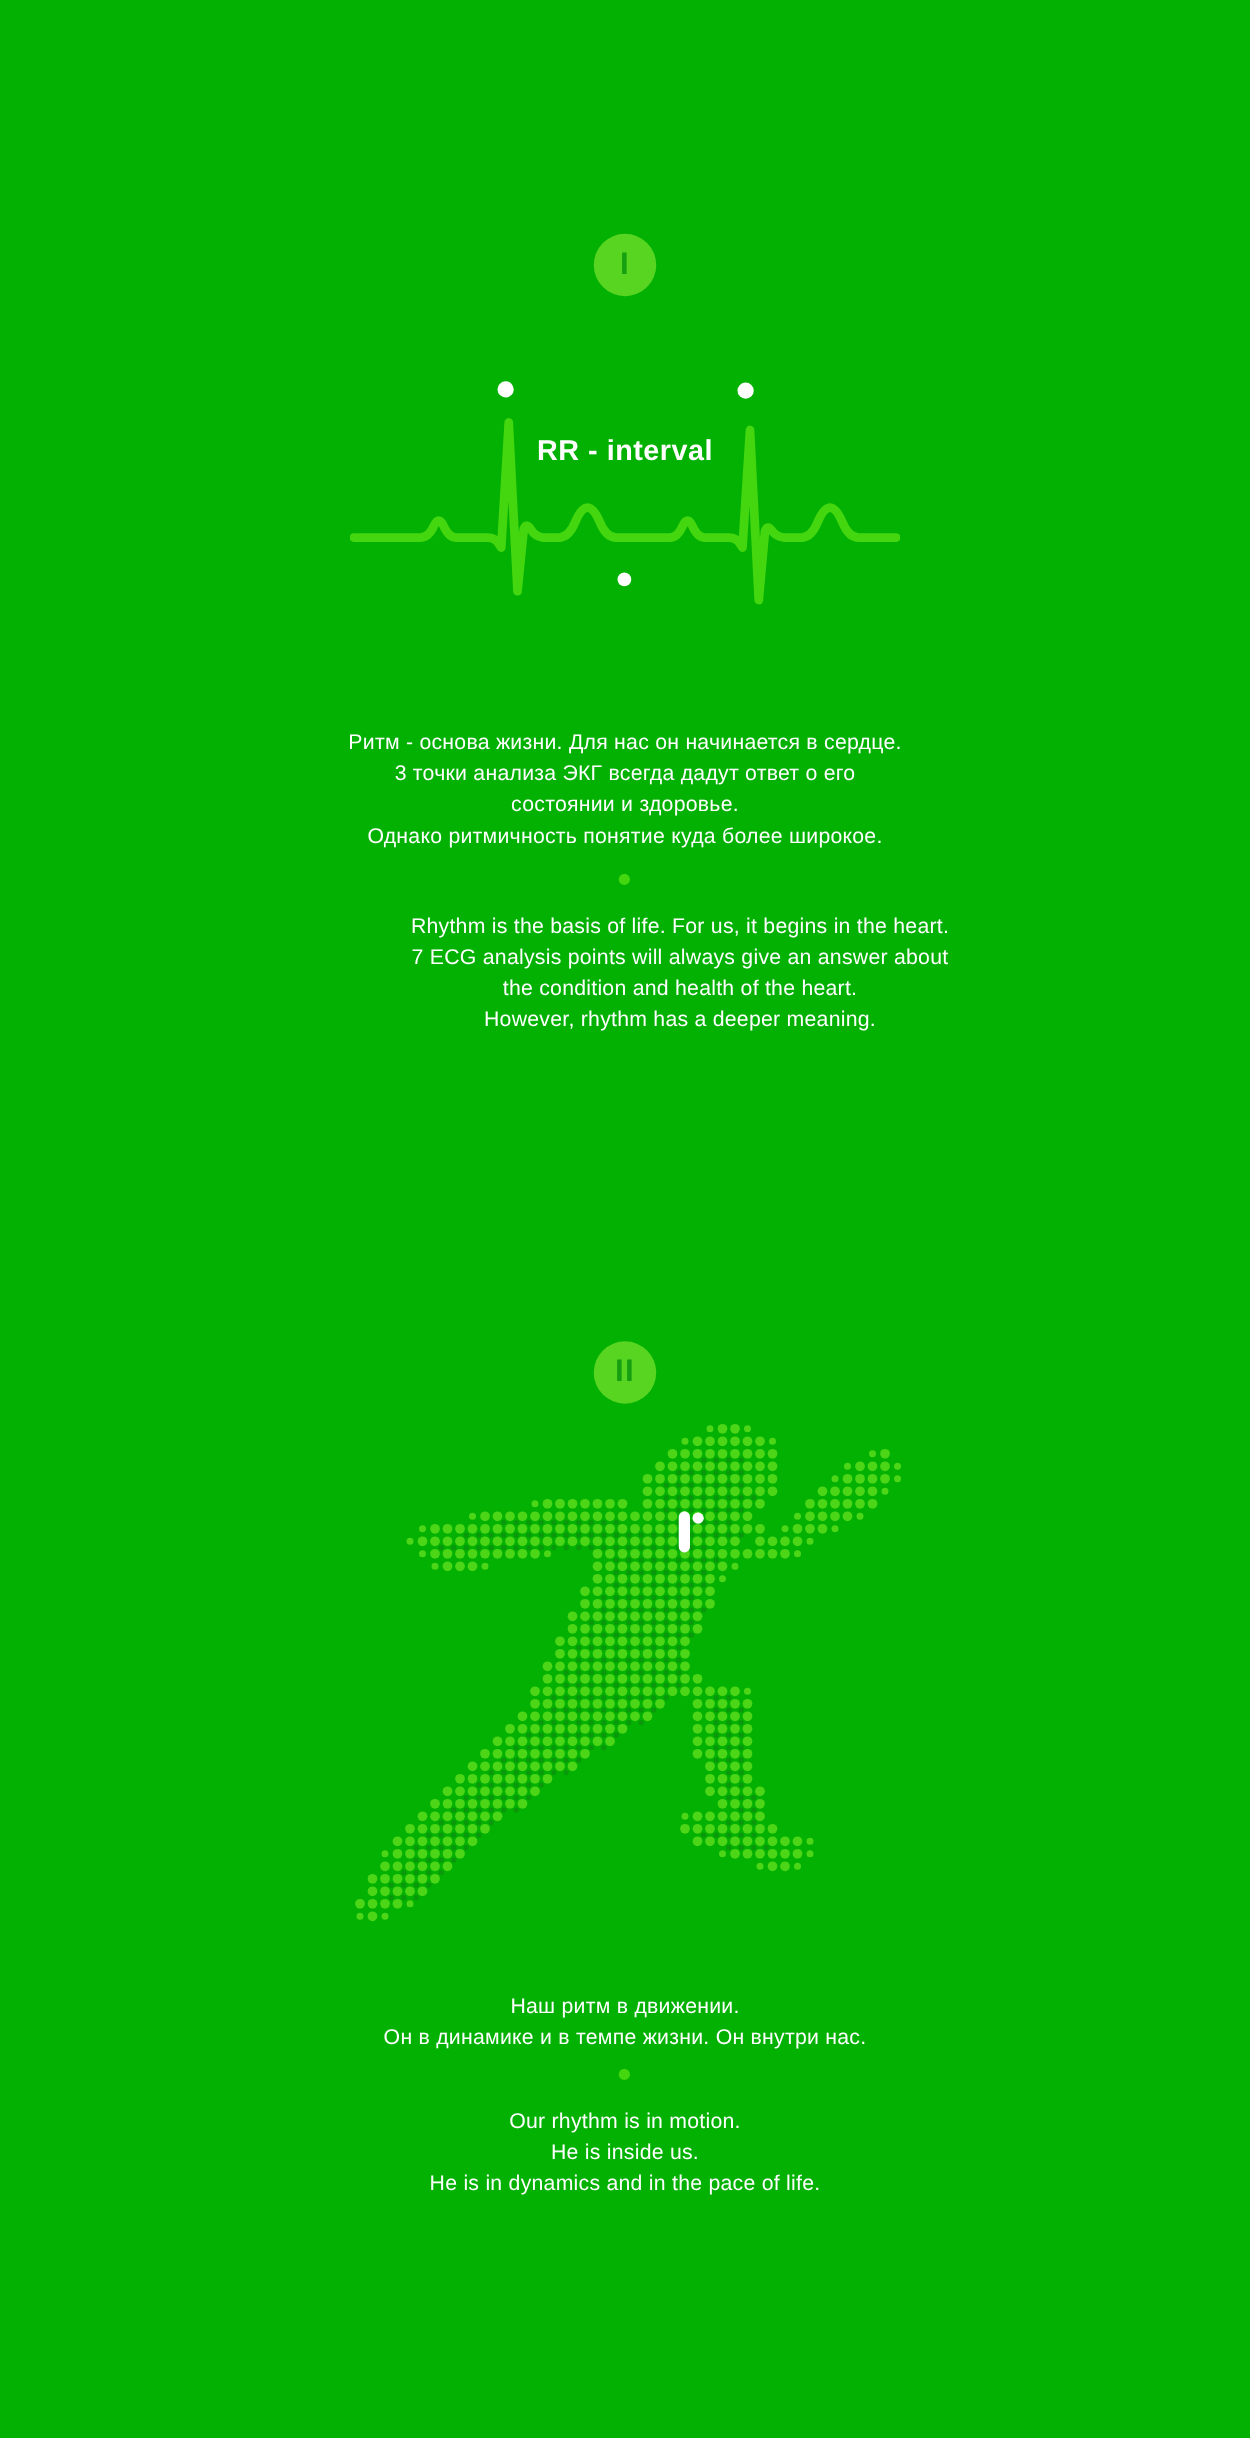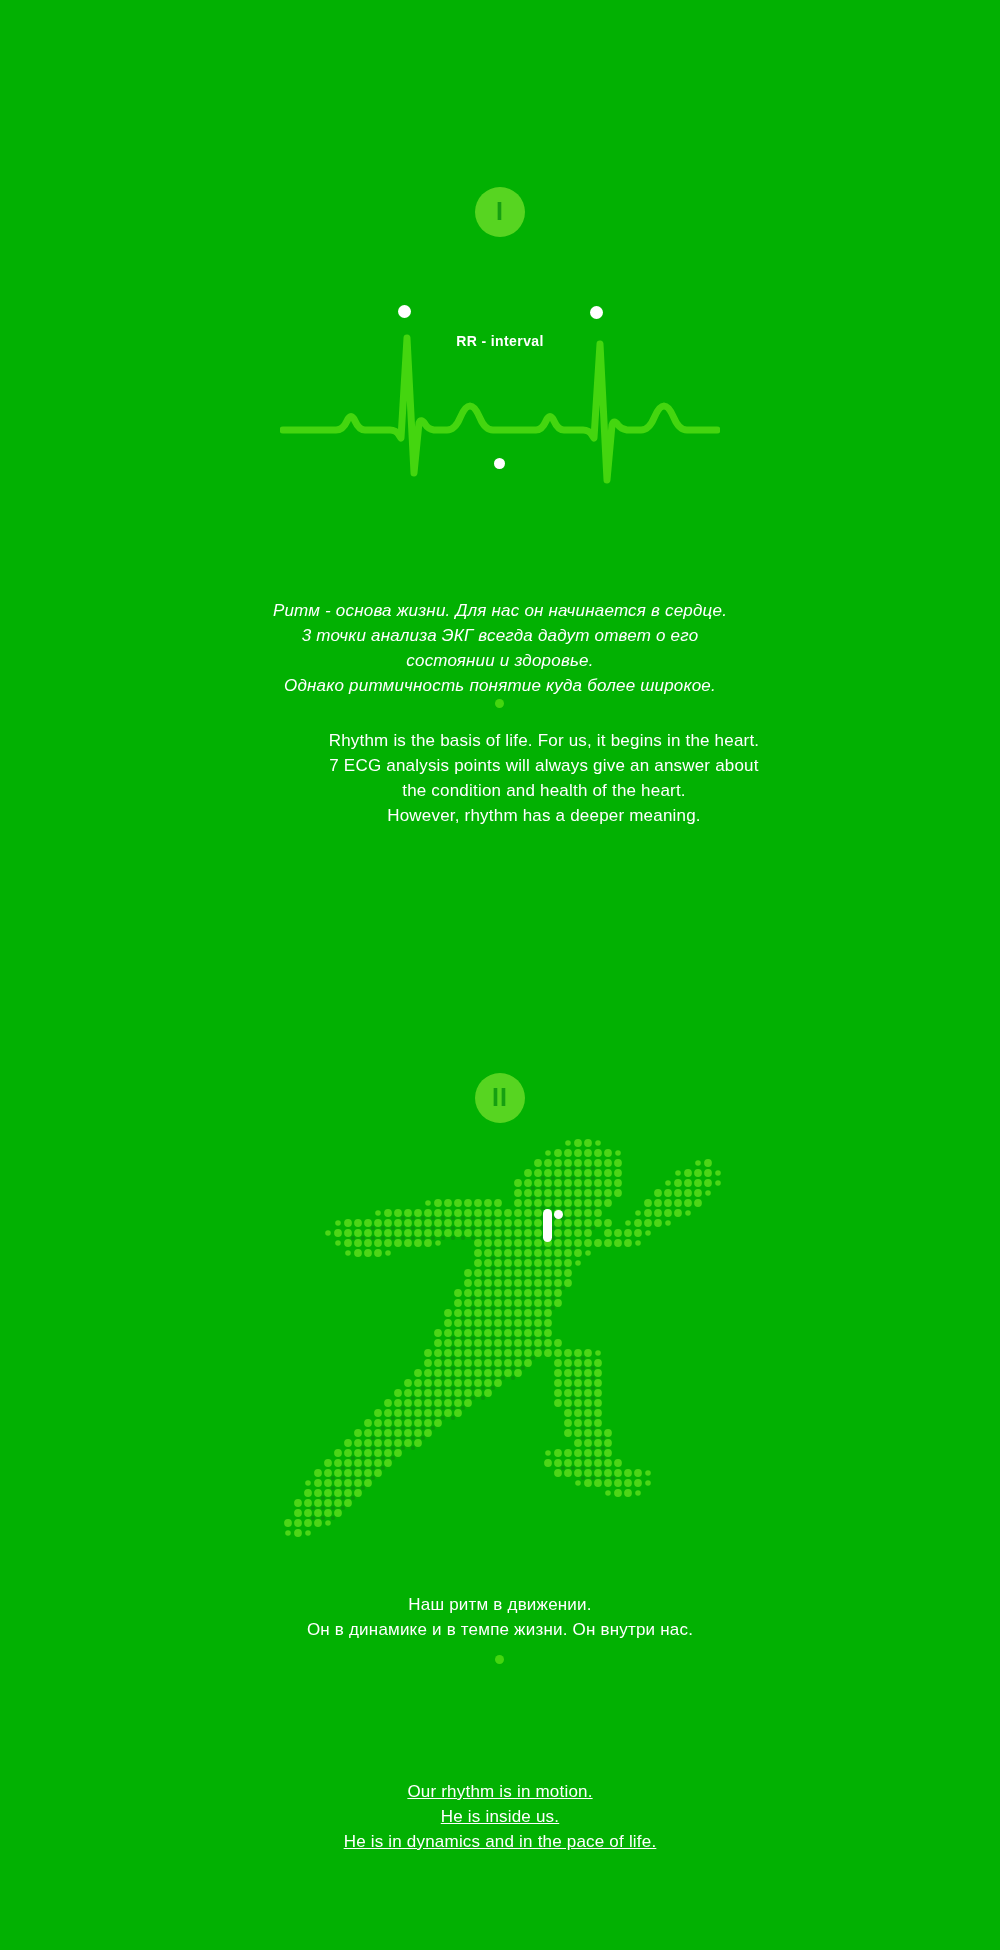--- a/index.html
+++ b/index.html
@@ -14,22 +14,22 @@
   }
   .num-circle .numeral{
     color:#16A011;font-weight:700;font-size:25px;line-height:1;letter-spacing:1px;
     transform:translateY(-1px);
   }
 
   .white-dot{position:absolute;border-radius:50%;background:#FFFFFF;}
   .green-dot{position:absolute;border-radius:50%;background:#44D60F;}
 
   .rr-label{
-    position:absolute;left:350px;top:333px;width:300px;text-align:center;
-    color:#FFFFFF;font-size:14px;font-weight:700;letter-spacing:0.4px;
+    position:absolute;left:350px;top:347px;width:300px;text-align:center;
+    color:#FFFFFF;font-size:23px;font-weight:700;letter-spacing:0.4px;
   }
 
   .para{
     position:absolute;left:0;width:1000px;text-align:center;color:#FFFFFF;
     font-size:17px;line-height:25px;letter-spacing:0.2px;font-weight:400;
   }
 
   .marker-bar{
     position:absolute;left:543px;top:1209px;width:9px;height:33px;border-radius:4.5px;
     background:#FFFFFF;
@@ -60,21 +60,21 @@
          H256 Q262 110 266 101 Q270 92 274 101 Q278 110 284 110
          H303 Q309 110 312 115 L314 118
          L320 24 L327 160
          L332 105 Q334 99 338 105 Q341 109 347 110
          H361 Q369 110 374 98 Q379 86 384 86 Q389 86 394 98 Q399 110 407 110
          H437" fill="none" stroke="#44D60F" stroke-width="7" stroke-linecap="round" stroke-linejoin="round"></path>
   </svg>
 
   <div class="white-dot" style="left:494px;top:458px;width:11px;height:11px;"></div>
 
-  <div class="para" style="top:598px;font-style:italic;">
+  <div class="para" style="top:581px;">
     <div>Ритм - основа жизни. Для нас он начинается в сердце.</div>
     <div>3 точки анализа ЭКГ всегда дадут ответ о его</div>
     <div>состоянии и здоровье.</div>
     <div>Однако ритмичность понятие куда более широкое.</div>
   </div>
 
   <div class="green-dot" style="left:495px;top:699px;width:9px;height:9px;"></div>
 
   <div class="para" style="top:728px;padding-left:44px;">
     <div>Rhythm is the basis of life. For us, it begins in the heart.</div>
@@ -1001,19 +1001,19 @@
   <div class="marker-bar"></div>
   <div class="marker-dot"></div>
 
   <div class="para" style="top:1592px;">
     <div>Наш ритм в движении.</div>
     <div>Он в динамике и в темпе жизни. Он внутри нас.</div>
   </div>
 
   <div class="green-dot" style="left:495px;top:1655px;width:9px;height:9px;"></div>
 
-  <div class="para" style="top:1779px;text-decoration:underline;">
+  <div class="para" style="top:1684px;">
     <div>Our rhythm is in motion.</div>
     <div>He is inside us.</div>
     <div>He is in dynamics and in the pace of life.</div>
   </div>
 
 </div>
 
 </body></html>

